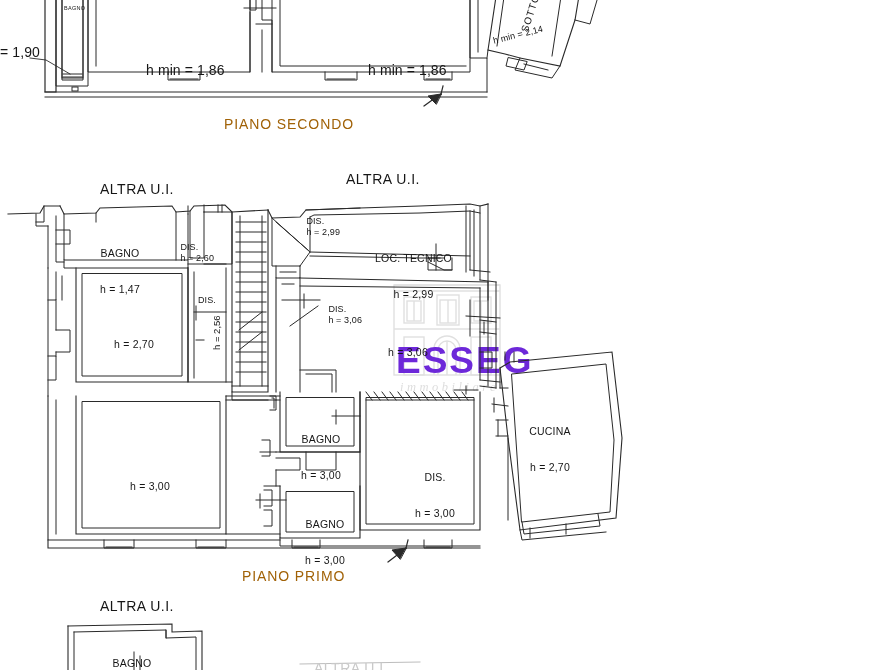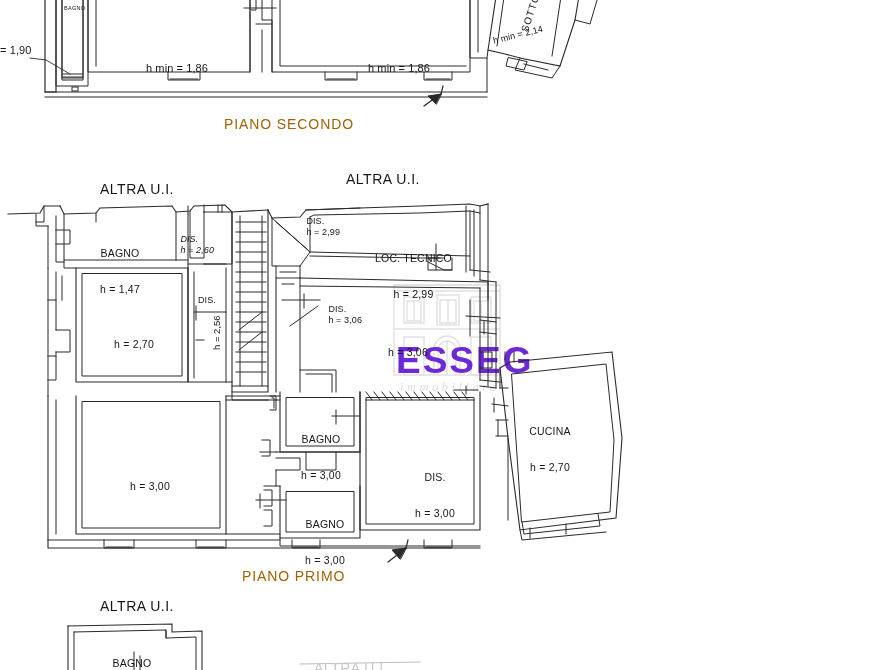--- a/index.html
+++ b/index.html
@@ -47,21 +47,21 @@
     font-size: 14px;
     letter-spacing: 0.9px;
     color: #a16207;
   }
   .altra {
     font-size: 14px;
     letter-spacing: 0.5px;
     text-align: center;
   }
   .hmin {
-    font-size: 11px;
+    font-size: 14px;
     letter-spacing: 0.1px;
   }
   .rot-vert {
     transform: rotate(-90deg);
     transform-origin: left top;
     font-size: 9.5px;
   }
   .rot-sotto {
     transform: rotate(-72deg);
     transform-origin: left top;
@@ -403,21 +403,21 @@
 
   <div class="lbl altra" style="left:100px; top:181px;">ALTRA U.I.</div>
 
   <div class="lbl altra" style="left:346px; top:171px;">ALTRA U.I.</div>
 
   <div class="lbl room-lbl" style="left:85px; top:223px; width:70px;">
     <span class="nm">BAGNO</span>
     <span class="ht">h = 1,47</span>
   </div>
 
-  <div class="lbl small-lbl" style="left:170px; top:224px; width:46px;font-style:italic;">
+  <div class="lbl small-lbl" style="left:170px; top:232px; width:46px;">
     <span class="nm">DIS.</span>
     <span class="ht">h = 2,60</span>
   </div>
 
   <div class="lbl small-lbl" style="left:296px; top:206px; width:48px;">
     <span class="nm">DIS.</span>
     <span class="ht">h = 2,99</span>
   </div>
 
   <div class="lbl room-lbl" style="left:361px; top:228px; width:105px;">

